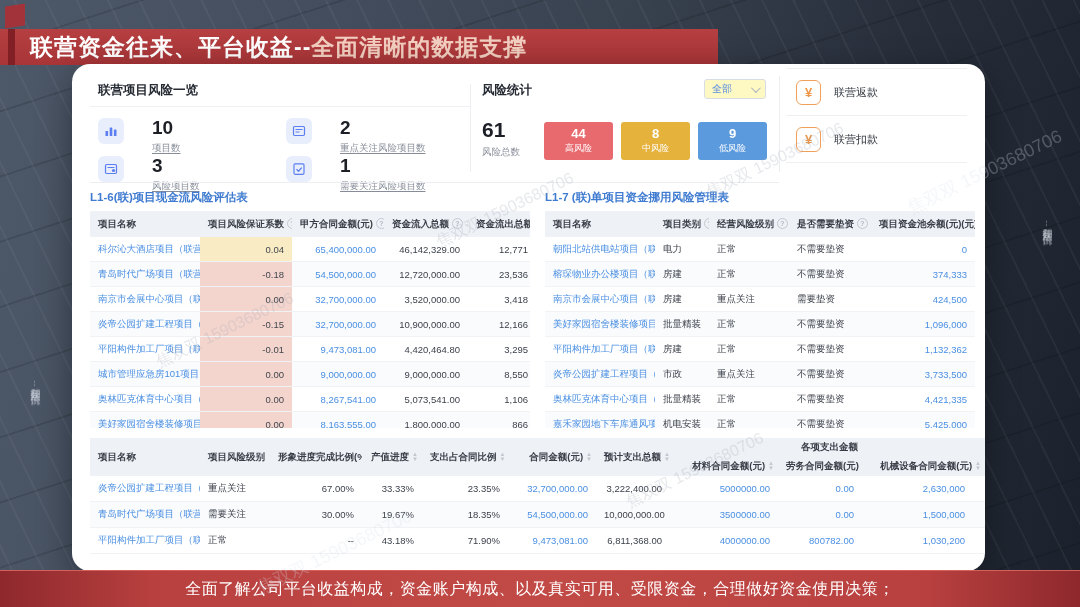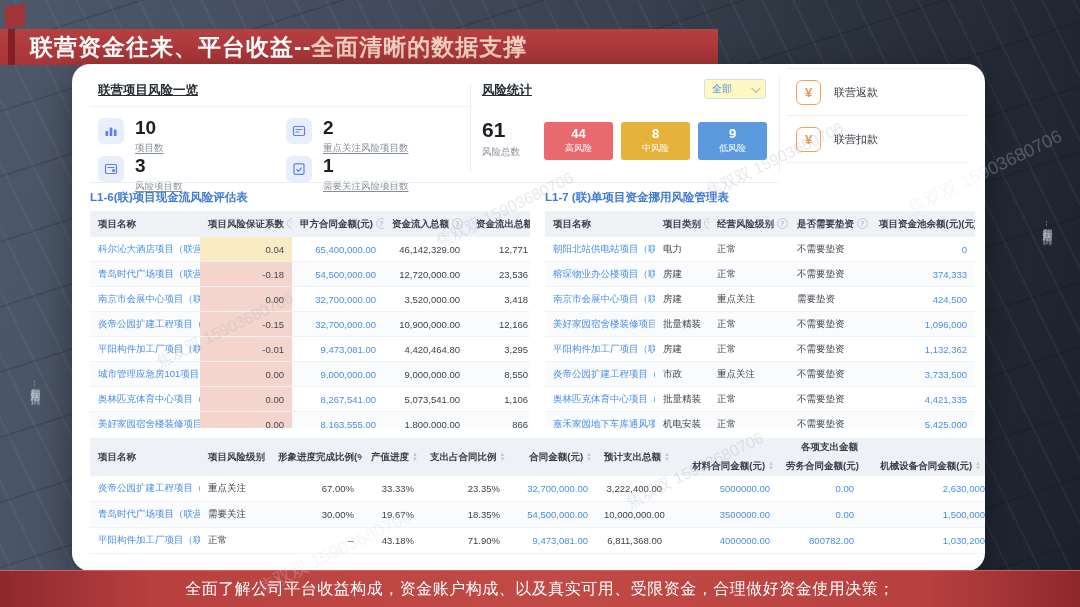--- a/index.html
+++ b/index.html
@@ -20,24 +20,24 @@
   .banner-accent{position:absolute;left:8px;top:0;width:7px;height:36px;background:#811f24;}
   .banner-title{margin-left:30px;font-size:23px;font-weight:700;color:#ffffff;letter-spacing:1px;white-space:nowrap;}
   .banner-title .hl{color:#f2cfc0;}
   
   .card{position:absolute;left:72px;top:64px;width:913px;height:507px;background:#ffffff;border-radius:18px;
     box-shadow:0 10px 34px rgba(0,0,0,0.38);overflow:hidden;}
   .vline{position:absolute;width:1px;background:#eceef2;}
   .hline{position:absolute;height:1px;background:#eceef2;}
   
   .panelA{position:absolute;left:18px;top:10px;width:380px;height:106px;}
-  .panel-h{font-size:12.5px;font-weight:700;color:#262b33;text-decoration:underline;}
+  .panel-h{font-size:12.5px;font-weight:700;color:#262b33;}
   .panelA .panel-h{position:absolute;left:8px;top:8px;}
   .panelA-div{position:absolute;left:0;top:32px;width:380px;height:1px;background:#eef0f3;}
-  .stat{position:absolute;display:flex;align-items:flex-start;}
+  .stat{position:absolute;display:flex;align-items:flex-start;gap:17px;}
   .stat-ic{width:26px;height:26px;border-radius:6px;background:#e8eefc;display:flex;align-items:center;justify-content:center;flex:0 0 26px;}
   .stat-ic svg{width:14px;height:14px;}
   .stat-tx{margin-left:11px;}
   .stat-v{font-size:19px;font-weight:700;color:#1c1f26;line-height:20px;}
   .stat-l{font-size:9.5px;color:#878d98;margin-top:4px;text-decoration:underline;text-underline-offset:2px;white-space:nowrap;}
   
   .panelB{position:absolute;left:400px;top:10px;width:306px;height:106px;}
   .panelB .panel-h{position:absolute;left:10px;top:8px;}
   .sel{position:absolute;right:12px;top:5px;width:62px;height:20px;border:1px solid #d8dce3;border-radius:3px;display:flex;align-items:center;justify-content:space-between;padding:0 7px;box-sizing:border-box;background:#fef9c3;}
   .sel-v{font-size:10px;color:#5a8ee0;}
@@ -62,21 +62,21 @@
   th.r{text-align:right;}
   td{height:24px;border-bottom:1px solid #f1f2f5;font-size:9.5px;color:#3a3f49;padding:0 8px;white-space:nowrap;overflow:hidden;}
   tbody tr:nth-child(even) td{background:#fafbfd;}
   td.num{text-align:right;}
   td.blue{color:#4a8fe2;margin-left:24px;}
   td.name{color:#4a8fe2;cursor:pointer;}
   td.coef{color:#41464f;}
   td.coef.warn{background:#f9ecc4 !important;}
   td.coef.danger{background:#f4d5cd !important;}
   td.edge-cash{padding-right:42px;}
-  td.edge-f{padding-right:0;}
+  td.edge-f{padding-right:20px;}
   #tbl-fraud th{height:19px;}
   #tbl-fraud td{height:25px;}
   .sorter{display:inline-flex;flex-direction:column;margin-left:3px;vertical-align:middle;}
   .sorter i{font-style:normal;font-size:6px;line-height:5px;color:#c2c7d1;}
   .info-ic{display:inline-block;margin-left:3px;width:9px;height:9px;line-height:9px;border:1px solid #c3c9d3;border-radius:50%;color:#b6bcc6;font-size:7px;text-align:center;vertical-align:1px;}
   
   .footer{position:absolute;left:0;top:570px;width:1080px;height:37px;
     background:linear-gradient(90deg,#8e282d 0%,#b8403f 14%,#c24a46 50%,#b8403f 86%,#8e282d 100%);
     border-top:1px solid #d4605c;display:flex;align-items:center;justify-content:center;}
   .footer-t{color:#ffffff;font-size:16px;letter-spacing:0.5px;}

